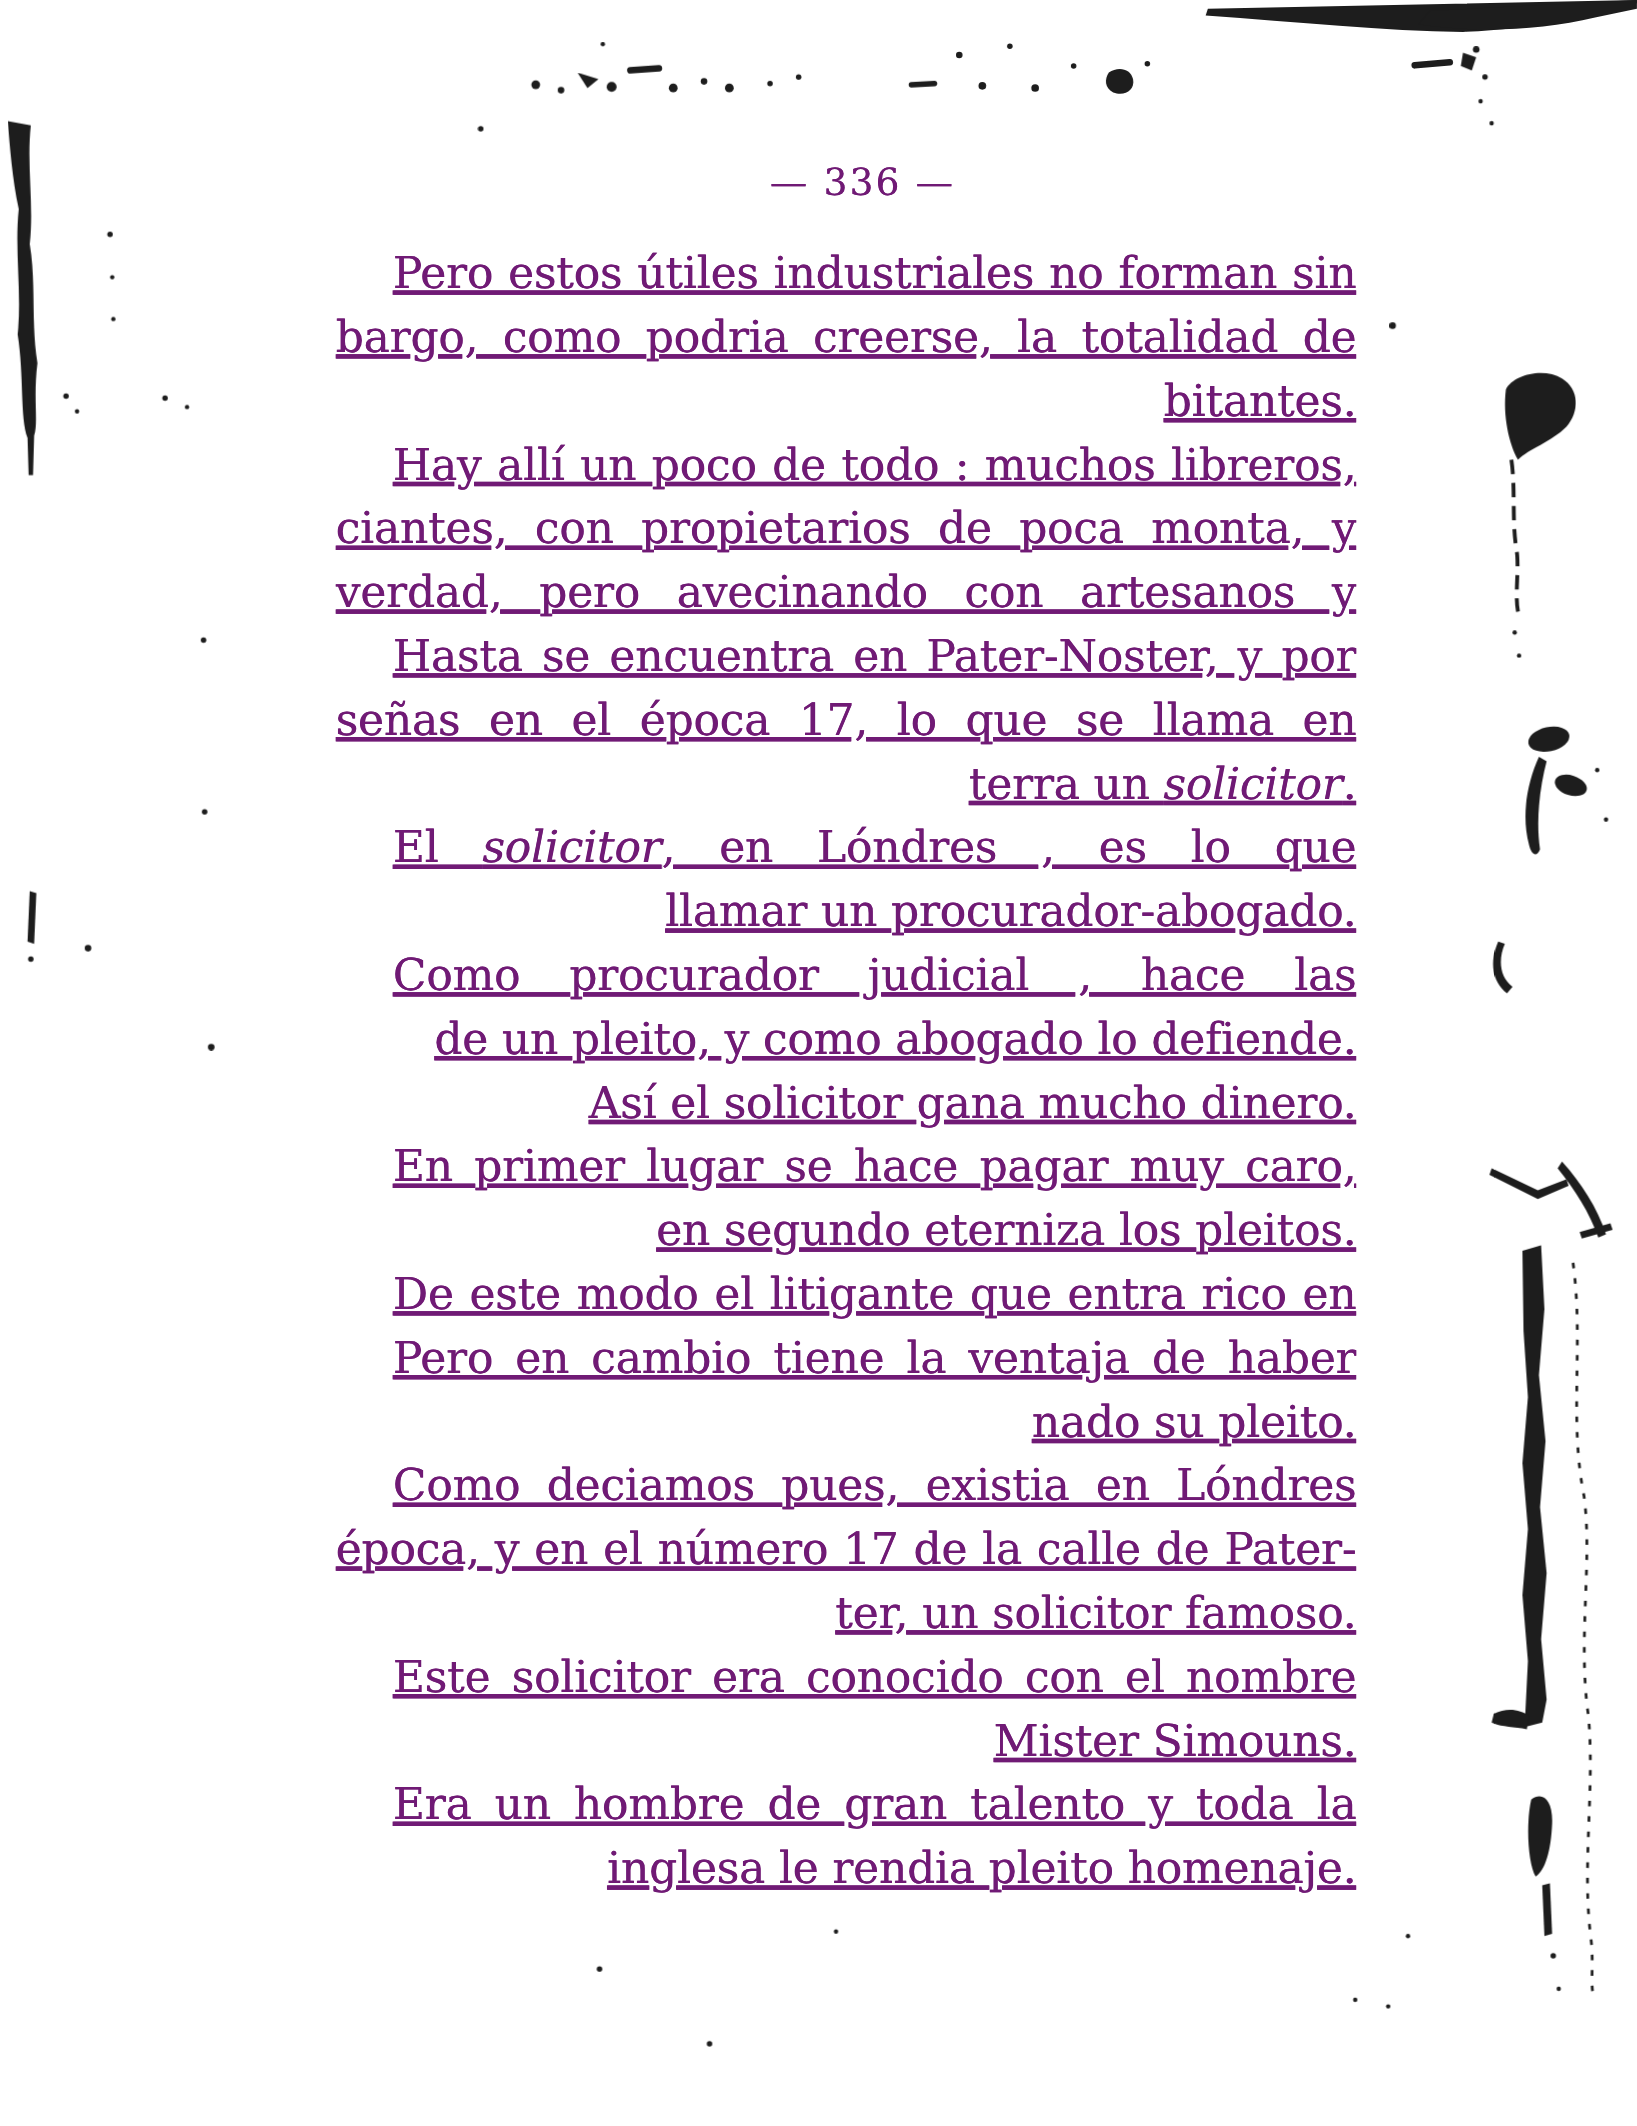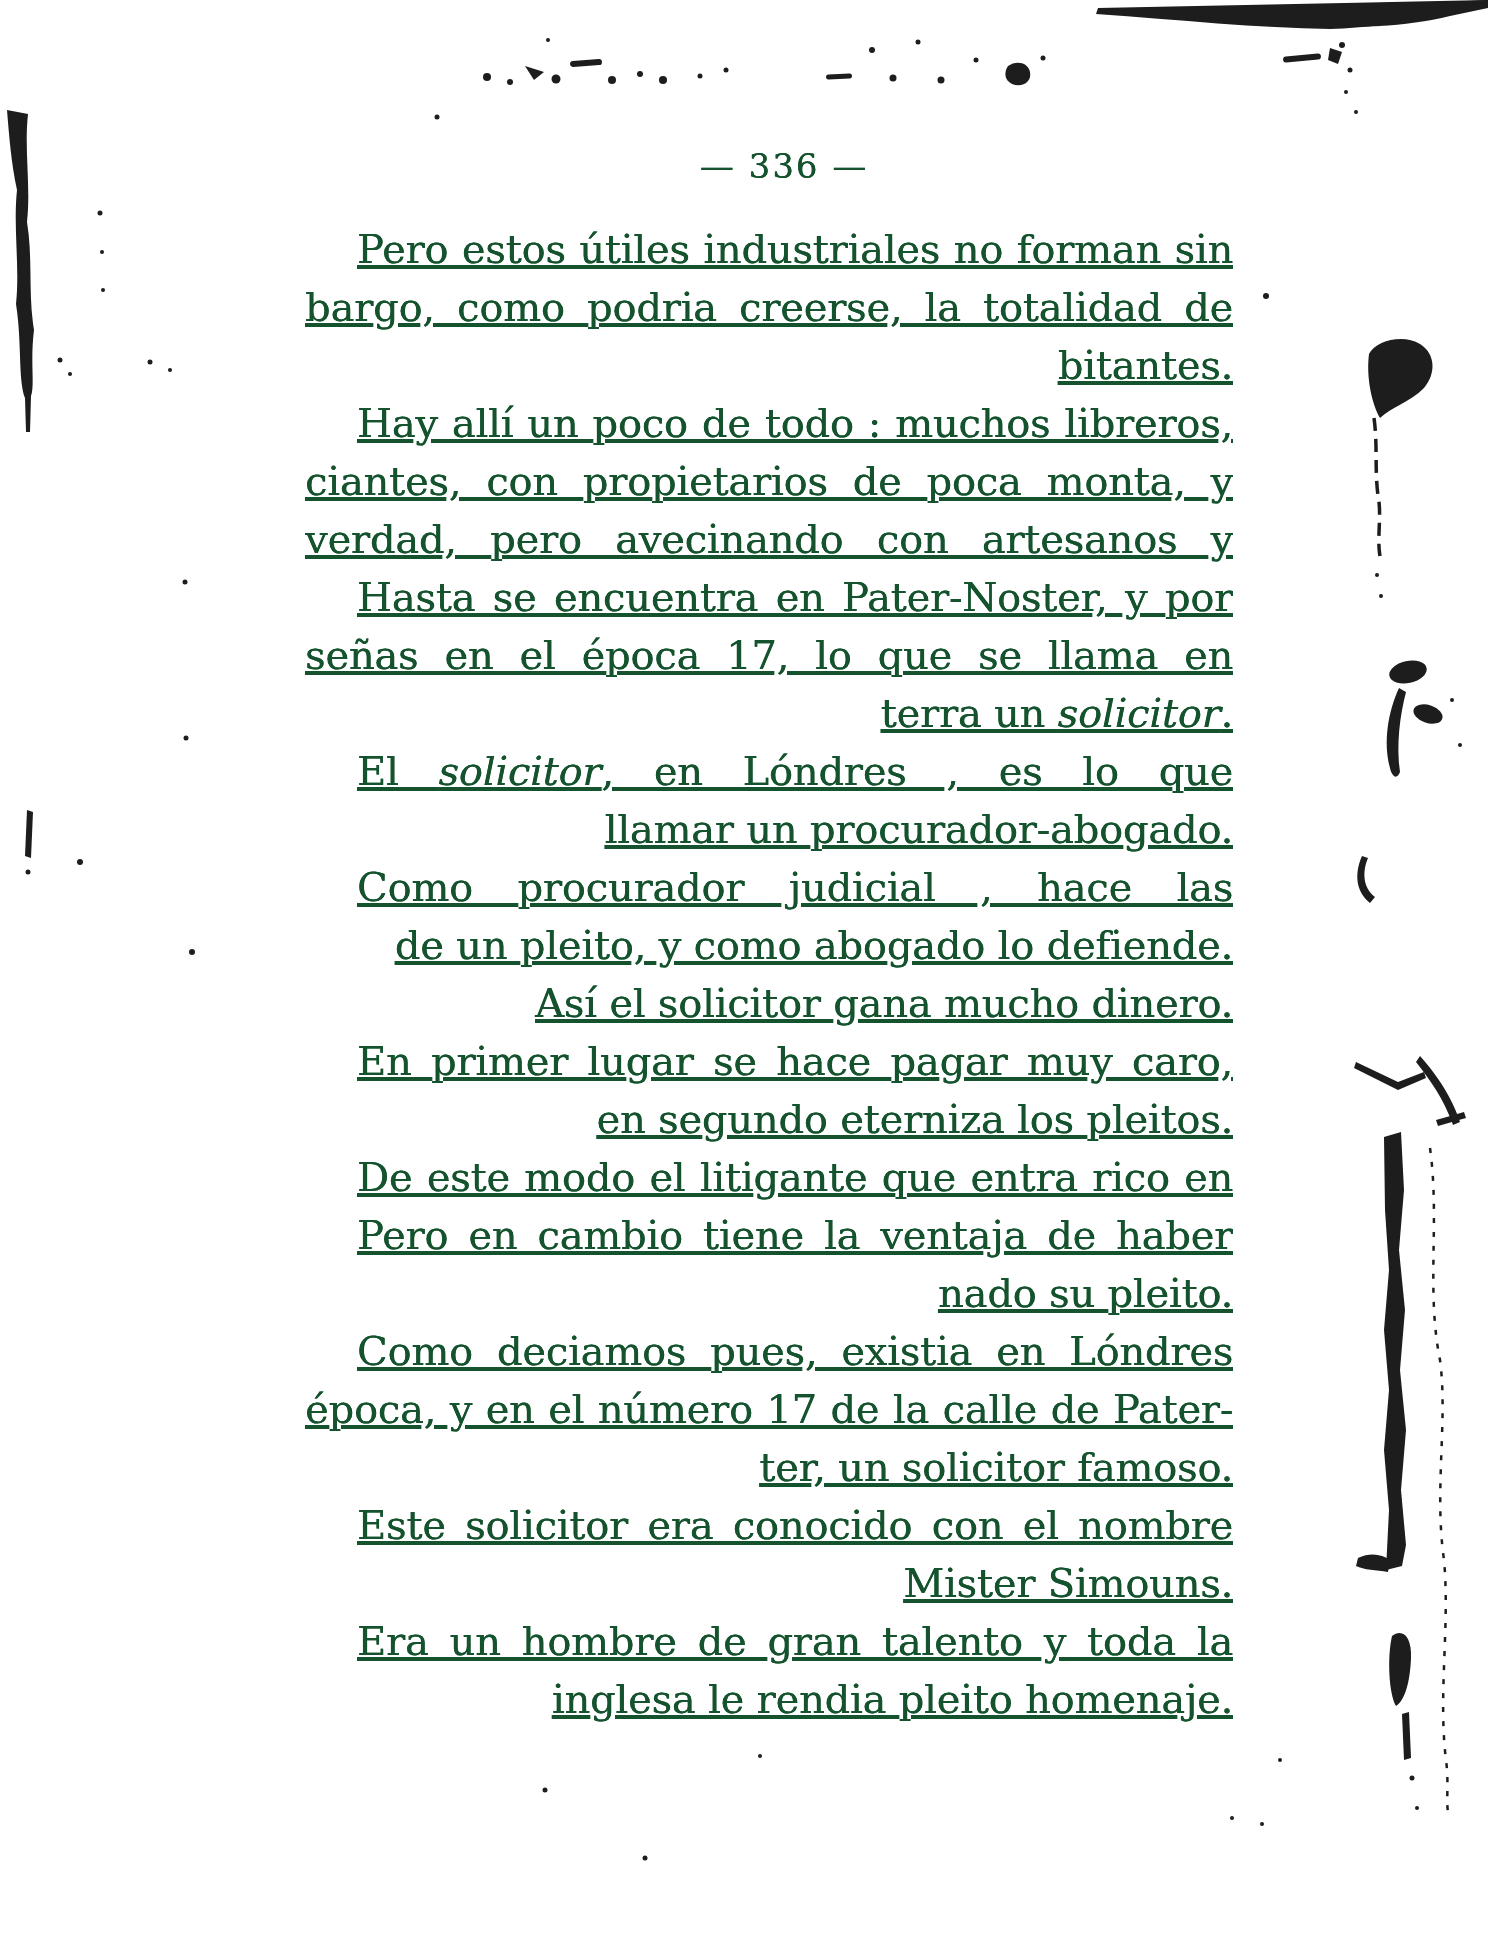--- a/index.html
+++ b/index.html
@@ -7,21 +7,21 @@
     padding: 0;
     background: #e8e8e8;
   }
   .page {
     position: relative;
     width: 1488px;
     height: 1933px;
     background: #ffffff;
     overflow: hidden;
     font-family: "DejaVu Serif", serif;
-    color: #14532d;
+    color: #701a75;
   }
   .page-header {
     position: absolute;
     top: 146px;
     left: 320px;
     width: 928px;
     text-align: center;
     font-size: 34px;
     letter-spacing: 2px;
     text-shadow: 0.3px 0 0 currentColor;

